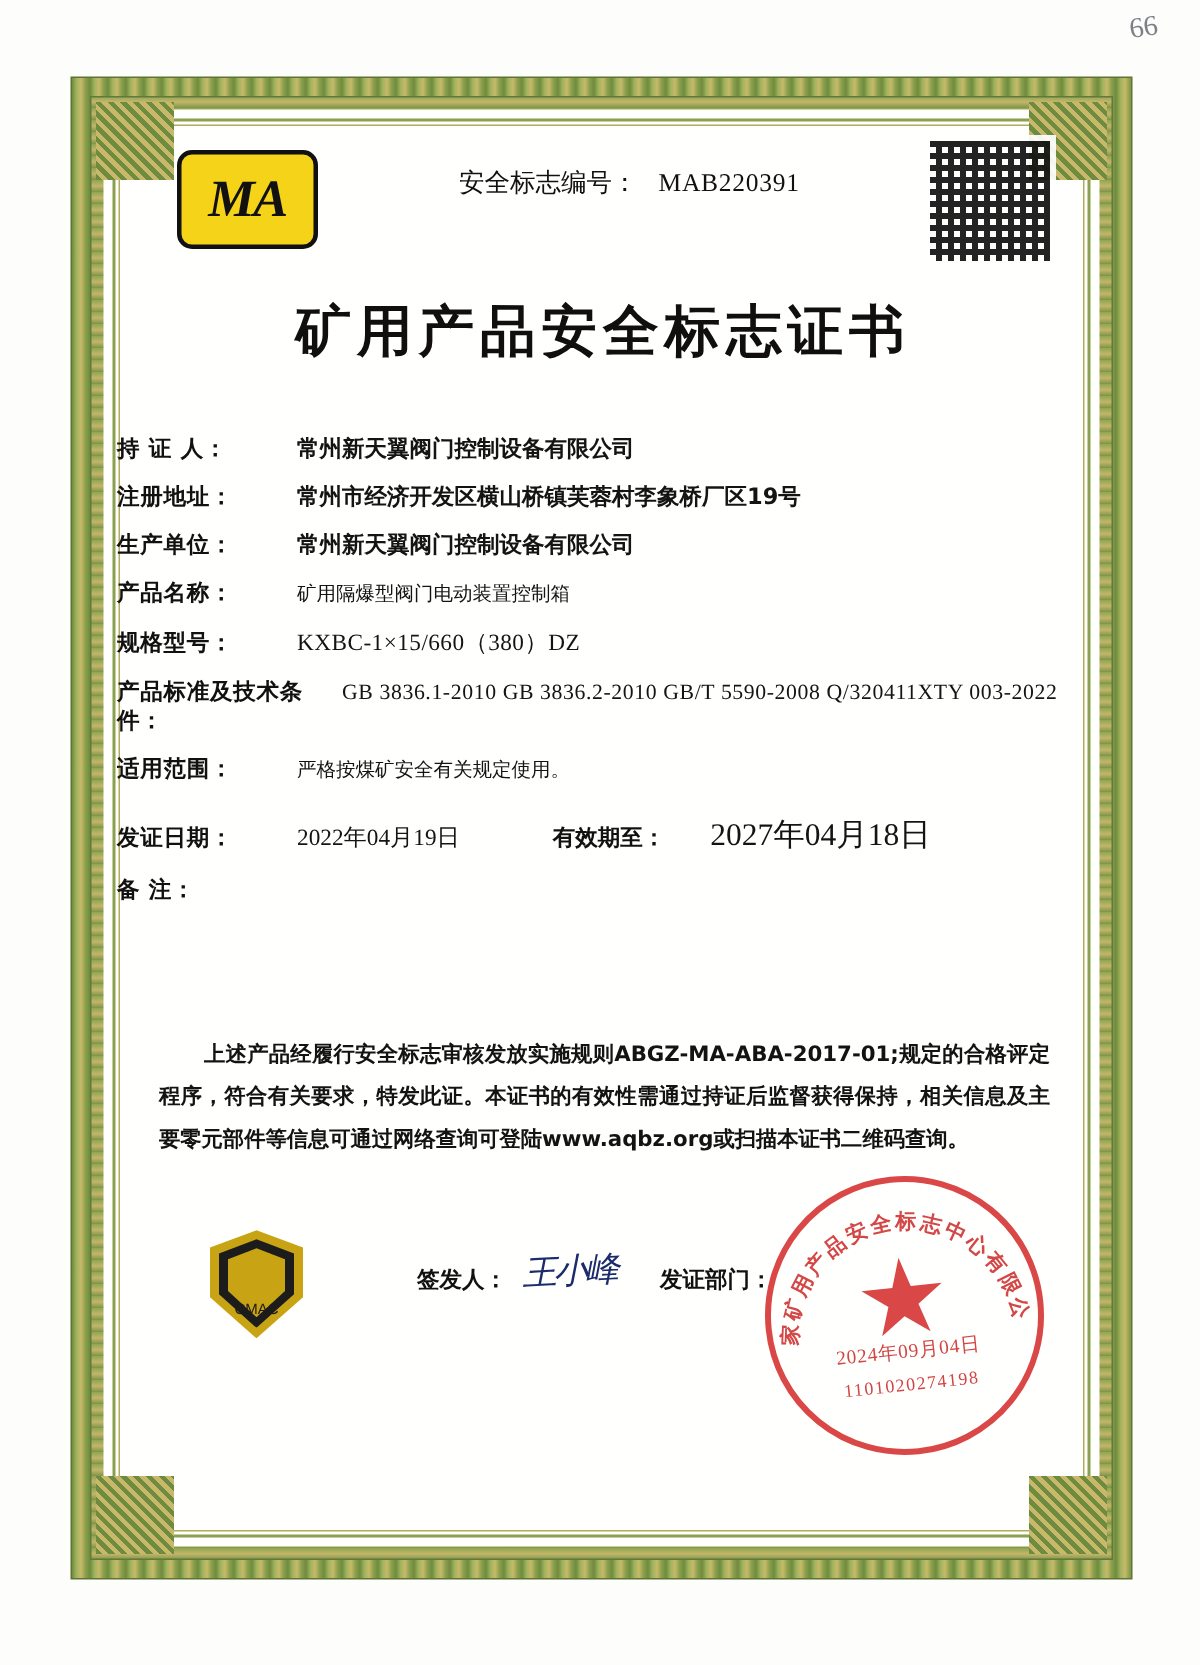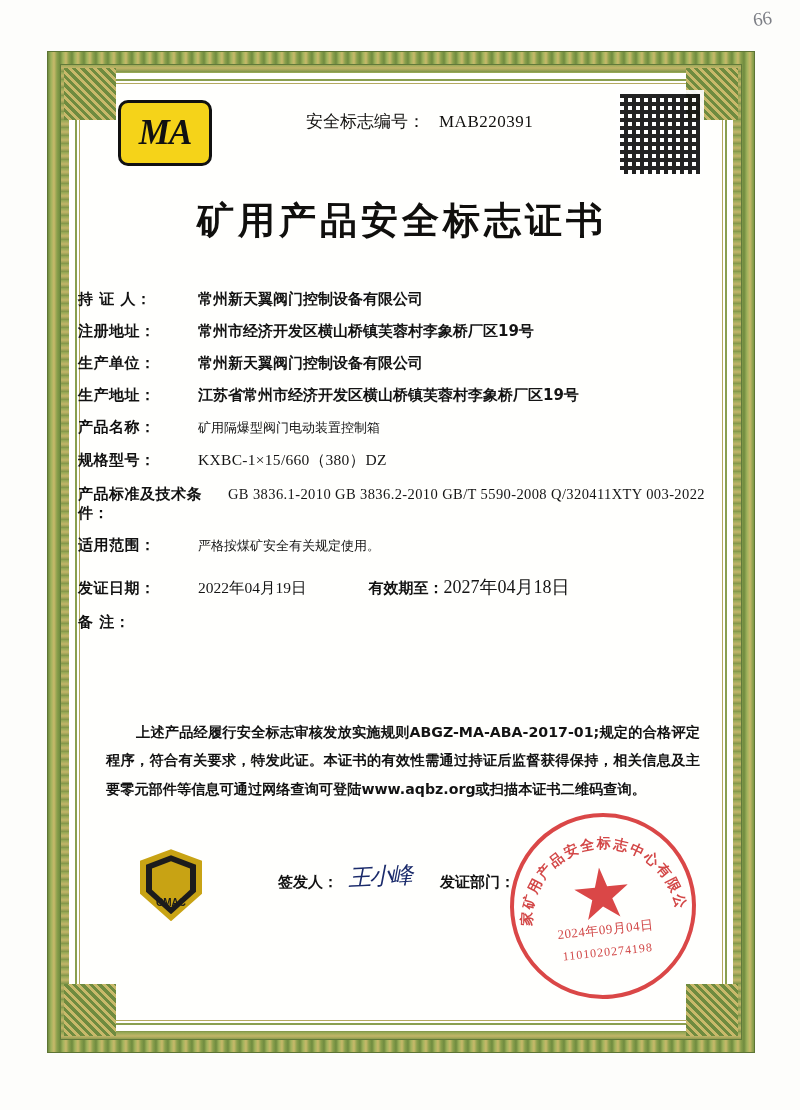--- a/index.html
+++ b/index.html
@@ -228,22 +228,23 @@
   }
   .date-row .flabel2 {
     margin-left: 62px;
     font-family: "DejaVu Sans", sans-serif;
     font-weight: bold;
     font-size: 15px;
     color: #111;
   }
   .date-row .dval2 {
     font-family: "Liberation Serif", serif;
-    font-size: 18px;
+    font-size: 21px;
     color: #141414;
+    margin-left: 30px;
   }
 
   
   .para {
     margin-top: 86px;
     padding: 0 26px 0 28px;
     font-family: "DejaVu Sans", sans-serif;
     font-weight: bold;
     font-size: 14.2px;
     line-height: 2.0;
@@ -289,21 +290,21 @@
     background: #c8a314;
     clip-path: polygon(50% 0%, 100% 16%, 100% 62%, 50% 100%, 0% 62%, 0% 16%);
   }
   .cmac .cmac-text {
     position: absolute;
     bottom: 13px;
     left: 0;
     width: 100%;
     text-align: center;
     font-family: "Liberation Sans", sans-serif;
-    font-weight: bold;
+    font-weight: normal;
     font-size: 10px;
     color: #1c1c1c;
     z-index: 3;
   }
   .sign-label {
     position: absolute;
     left: 200px;
     top: 34px;
     font-family: "DejaVu Sans", sans-serif;
     font-weight: bold;
@@ -433,24 +434,20 @@
       <div class="frow">
         <div class="flabel">注册地址：</div>
         <div class="fvalue">常州市经济开发区横山桥镇芙蓉村李象桥厂区19号</div>
       </div>
 
       <div class="frow">
         <div class="flabel">生产单位：</div>
         <div class="fvalue">常州新天翼阀门控制设备有限公司</div>
       </div>
 
-      <div class="frow">
-        <div class="flabel">生产地址：</div>
-        <div class="fvalue">江苏省常州市经济开发区横山桥镇芙蓉村李象桥厂区19号</div>
-      </div>
 
       <div class="frow">
         <div class="flabel">产品名称：</div>
         <div class="fvalue small">矿用隔爆型阀门电动装置控制箱</div>
       </div>
 
       <div class="frow">
         <div class="flabel">规格型号：</div>
         <div class="fvalue mono">KXBC-1×15/660（380）DZ</div>
       </div>

